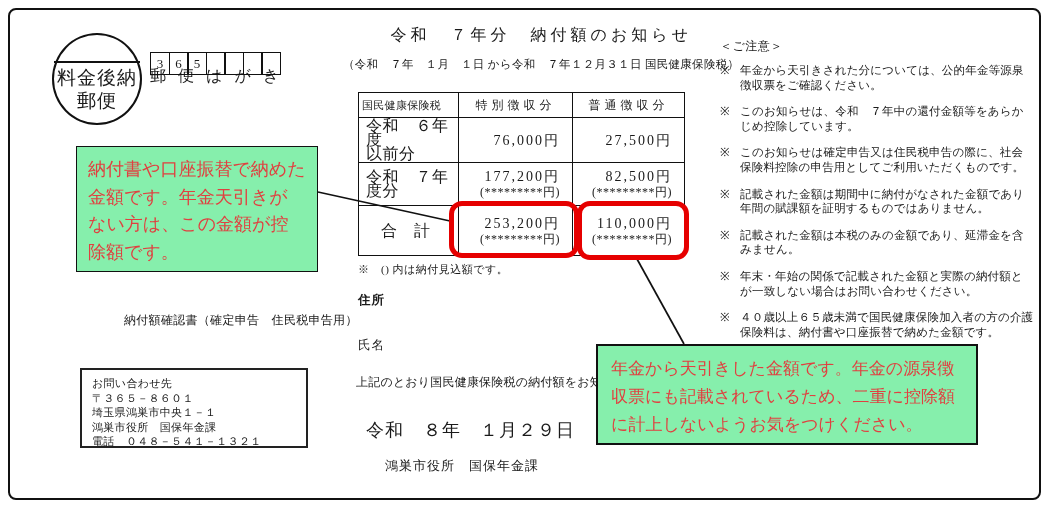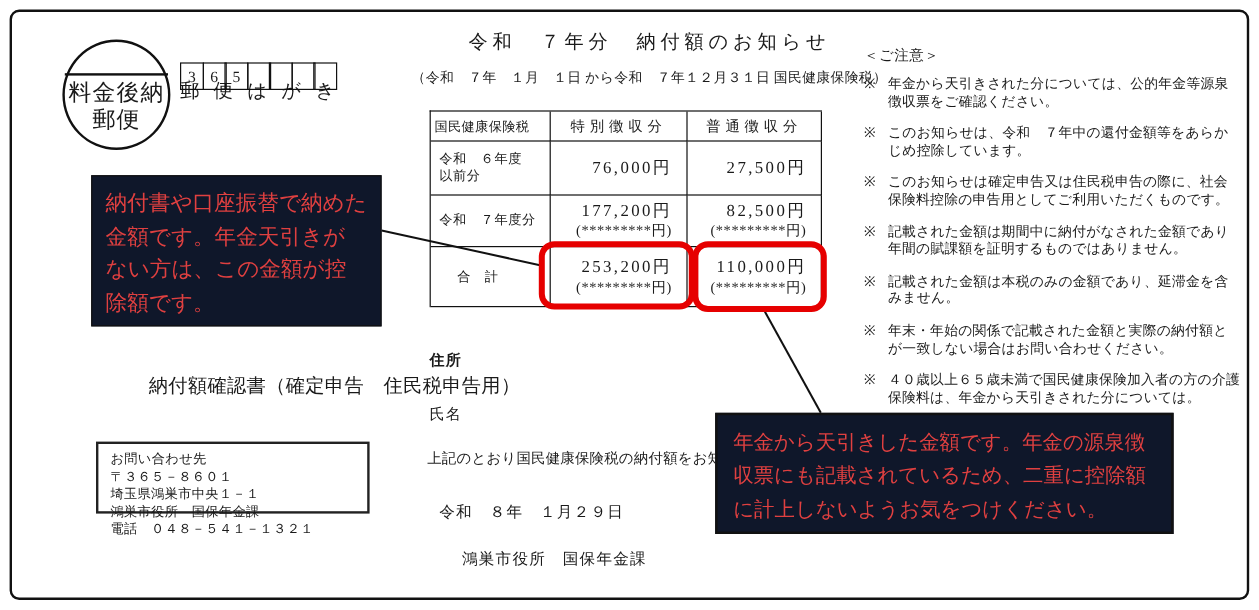--- a/index.html
+++ b/index.html
@@ -35,47 +35,47 @@
     position:absolute; left:358px; top:92px;
     display:grid; grid-template-columns:100px 114px 112px;
     grid-template-rows:25px 45px 43px 50px;
     border-top:1.5px solid #111; border-left:1.5px solid #111;
     box-sizing:border-box;
   }
   .cell{border-right:1.5px solid #111; border-bottom:1.5px solid #111; box-sizing:border-box;
         display:flex; flex-direction:column; justify-content:center;}
   .cell.corner{font-size:11px; padding-left:3px; letter-spacing:.3px; justify-content:center;}
   .cell.colhead{font-size:12px; letter-spacing:4px; align-items:center; text-align:center;}
-  .cell.rowlabel{font-size:11px; padding-left:7px; line-height:14px; letter-spacing:.5px;}
+  .cell.rowlabel{font-size:16px; padding-left:7px; line-height:14px; letter-spacing:.5px;}
   .cell.value{align-items:flex-end; padding-right:12px;}
   .amount{font-size:14px; letter-spacing:2px; line-height:17px;}
   .estimate{font-size:12px; letter-spacing:.5px; line-height:15px;}
   .table-footnote{position:absolute; left:358px; top:262px; font-size:11px; letter-spacing:.5px;}
   .addr-label{position:absolute; left:358px; top:292px; font-size:12.5px; letter-spacing:1px;font-weight:bold;}
   .name-label{position:absolute; left:358px; top:337px; font-size:12.5px; letter-spacing:1px;}
   .statement{position:absolute; left:356px; top:374px; font-size:12px; letter-spacing:.2px; white-space:nowrap;}
-  .issue-date{position:absolute; left:366px; top:418px; font-size:13px; letter-spacing:1px;}
+  .issue-date{position:absolute; left:366px; top:418px; font-size:18px; letter-spacing:1px;}
   .issuer{position:absolute; left:385px; top:457px; font-size:13px; letter-spacing:1px;}
   
   .hl-rect{position:absolute; border:5px solid var(--red,#e60000); border-radius:13px; box-sizing:border-box;}
   .hl-ordinary{left:449px; top:201px; width:130px; height:57px;}
   .hl-special{left:577px; top:201px; width:112px; height:59px;}
   
   .callout{
-    position:absolute; border:1.5px solid #111; background:#0f172a;
+    position:absolute; border:1.5px solid #111; background:#86efac;
     font-family:"Liberation Sans", sans-serif; color:var(--red-text,#e04040);
   }
   .callout-left{left:76px; top:146px; width:242px; height:126px; padding:9px 11px;
                 font-size:18px; line-height:27.5px; box-sizing:border-box; letter-spacing:0;}
   .callout-right{left:596px; top:344px; width:382px; height:101px; padding:9px 13px;
                  font-size:17px; line-height:28px; box-sizing:border-box; border-width:2px;}
   
-  .doc-label{position:absolute; left:124px; top:312px; font-size:16px; letter-spacing:.3px;}
+  .doc-label{position:absolute; left:124px; top:312px; font-size:12px; letter-spacing:.3px;}
   .contact-box{
-    position:absolute; left:80px; top:368px; width:228px; height:60px;
+    position:absolute; left:80px; top:368px; width:228px; height:80px;
     border:2px solid #222; box-sizing:border-box; padding:6px 10px;
     font-size:11px; line-height:14.6px; letter-spacing:.3px;
   }
   
   .notes{position:absolute; left:720px; top:38px; width:314px;}
   .notes-heading{font-size:12px; margin-bottom:8px; letter-spacing:.5px;}
   .note{display:flex; margin-bottom:12px; font-size:11.5px; line-height:14.6px; letter-spacing:.2px;}
   .note .marker{width:20px; flex:0 0 20px;}
   .note .note-text{flex:1;}
   
@@ -152,20 +152,21 @@
     </div>
     <div class="cell value">
       <span class="amount">110,000円</span>
       <span class="estimate">(*********円)</span>
     </div>
   </div>
 
   <div class="hl-rect hl-ordinary"></div>
   <div class="hl-rect hl-special"></div>
 
+  <div class="table-footnote">※　() 内は納付見込額です。</div>
 
   <div class="addr-label">住所</div>
   <div class="name-label">氏名</div>
   <div class="statement">上記のとおり国民健康保険税の納付額をお知らせします。</div>
   <div class="issue-date">令和　８年　１月２９日</div>
   <div class="issuer">鴻巣市役所　国保年金課</div>
 
   <div class="callout callout-left">納付書や口座振替で納めた金額です。年金天引きがない方は、この金額が控除額です。</div>
 
   <div class="doc-label">納付額確認書（確定申告　住民税申告用）</div>
@@ -198,18 +199,18 @@
     <div class="note">
       <span class="marker">※</span>
       <span class="note-text">記載された金額は本税のみの金額であり、延滞金を含みません。</span>
     </div>
     <div class="note">
       <span class="marker">※</span>
       <span class="note-text">年末・年始の関係で記載された金額と実際の納付額とが一致しない場合はお問い合わせください。</span>
     </div>
     <div class="note">
       <span class="marker">※</span>
-      <span class="note-text">４０歳以上６５歳未満で国民健康保険加入者の方の介護保険料は、年金から天引きされた分については。</span>
+      <span class="note-text">４０歳以上６５歳未満で国民健康保険加入者の方の介護保険料は、納付書や口座振替で納めた金額です。</span>
     </div>
   </div>
 
   <div class="callout callout-right">年金から天引きした金額です。年金の源泉徴収票にも記載されているため、二重に控除額に計上しないようお気をつけください。</div>
 </div>
 
 </body></html>

